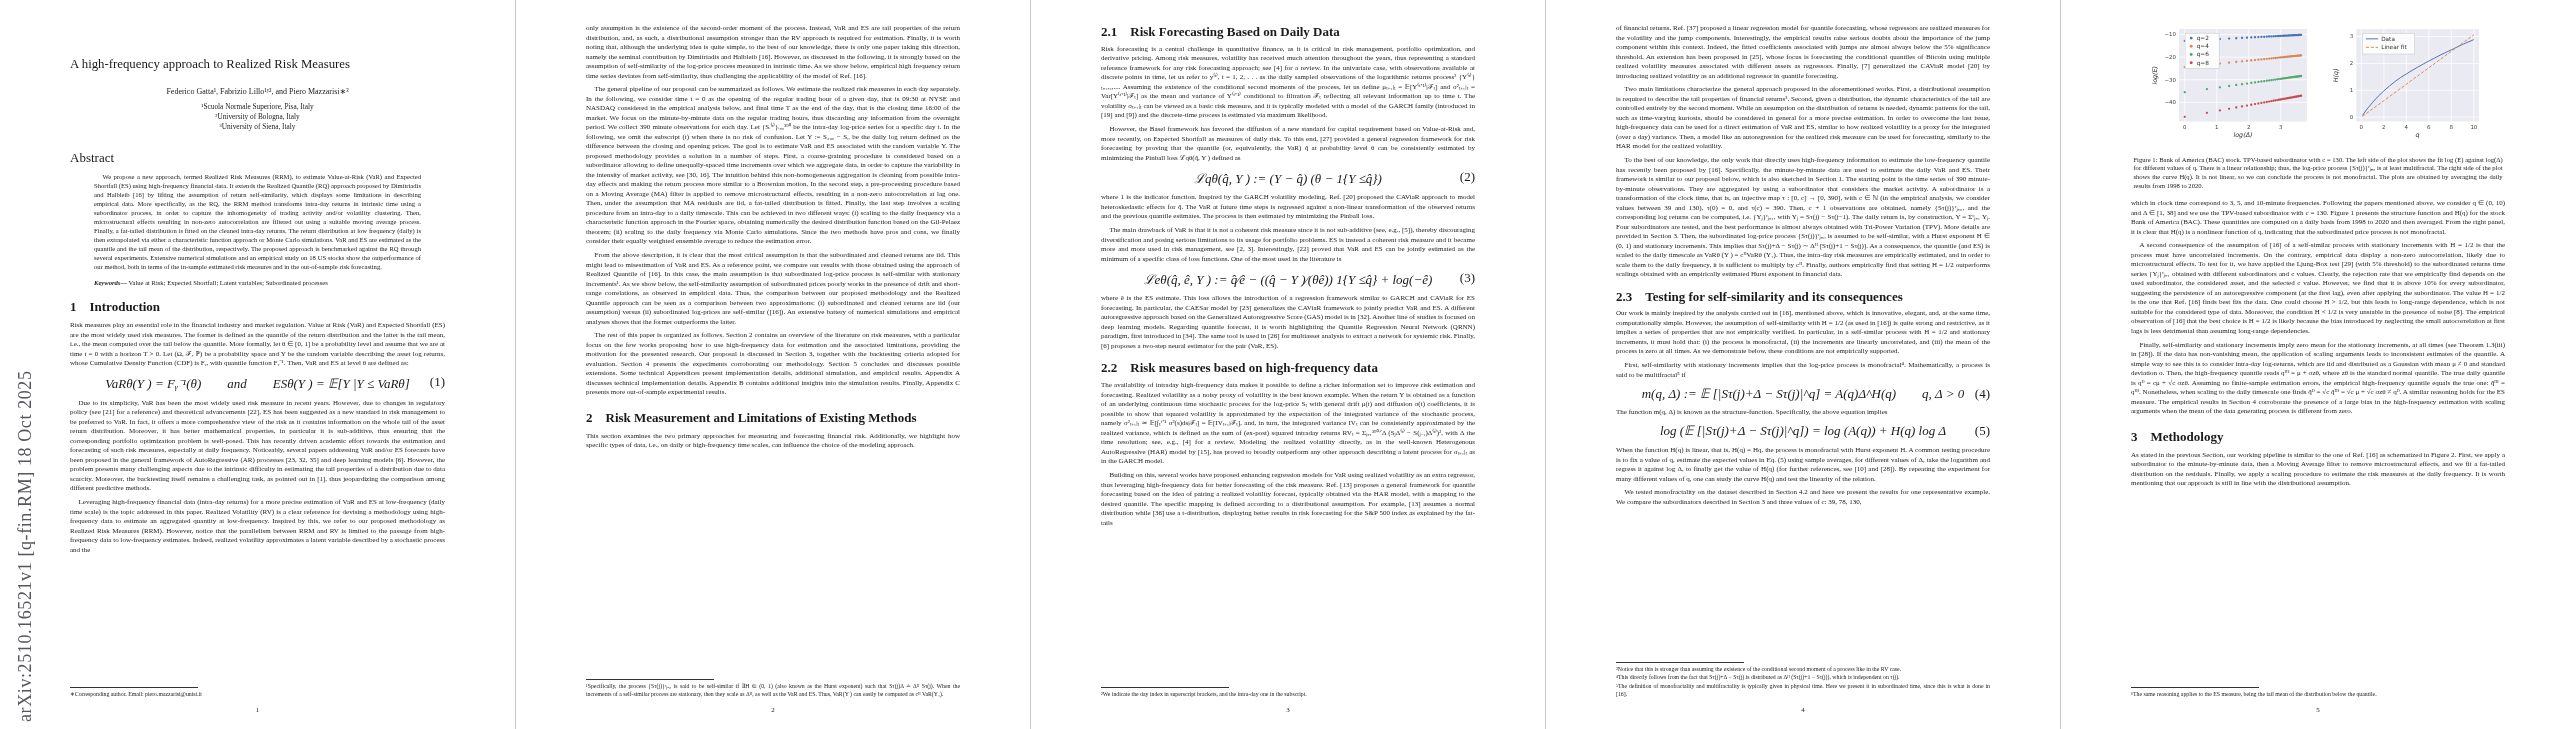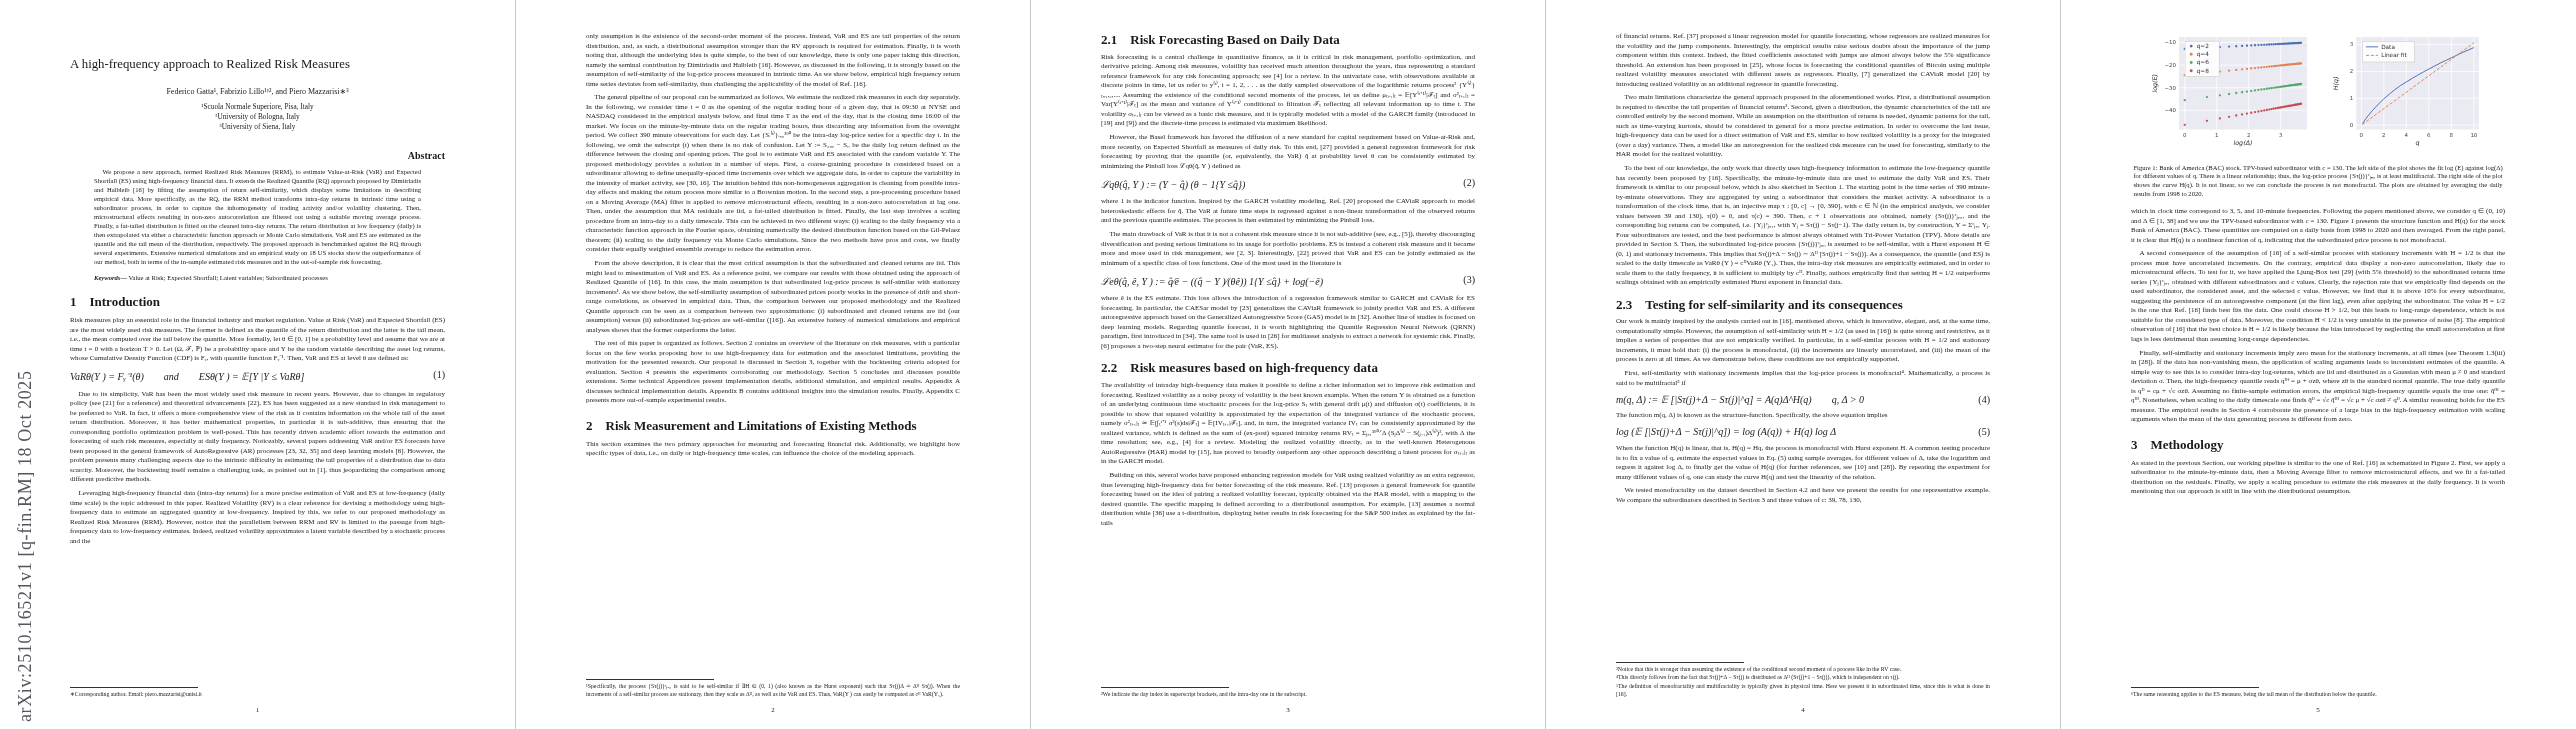--- a/index.html
+++ b/index.html
@@ -2,30 +2,30 @@
 <html style="font-size:9.7px"><head>
 <meta charset="utf-8">
 <style>
   html,body{margin:0;padding:0;background:#ffffff;}
   #sheet{position:relative;width:2576px;height:729px;background:#fff;display:flex;font-family:"Liberation Serif",serif;color:#1a1a1a;}
   .page{box-sizing:border-box;width:515px;height:729px;padding:0 70px;position:relative;background:#fff;overflow:hidden;}
   .page + .page{border-left:0.6px solid #c9c9c9;}
   .ptitle{margin-top:56px;text-align:left;font-size:12.8px;line-height:16px;}
   .authors{margin-top:14.6px;text-align:center;font-size:8px;}
   .affils{margin-top:6px;text-align:center;font-size:7.3px;line-height:10.3px;}
-  .abshead{margin-top:18px;text-align:right;font-weight:bold;font-size:10px;}
+  .abshead{margin-top:18px;text-align:left;font-weight:normal;font-size:13px;}
   .abs{margin:5.5px 24px 0;font-size:6.6px;line-height:9px;text-align:justify;text-indent:8.5px;}
   .keywords{margin:7.3px 24px 0;font-size:6.6px;line-height:9px;text-align:justify;}
   .kwlab{font-weight:bold;font-style:italic;}
   .sec{font-size:13px;font-weight:bold;margin:12px 0 6px;}
   .subsec{font-size:13px;font-weight:bold;margin:9px 0 4.9px;}
-  .bodytxt{margin-top:32px;}
+  .bodytxt{margin-top:24px;}
   p.p{font-size:7px;line-height:9.5px;text-align:justify;margin:0 0 4.3px;text-indent:8.5px;}
   p.p.noind{text-indent:0;}
-  .eq{position:relative;text-align:left;font-style:italic;font-size:10px;margin:5.5px 0 6.7px;}
+  .eq{position:relative;text-align:center;font-style:italic;font-size:13px;margin:5.5px 0 6.7px;}
   .eq .eqnum{position:absolute;right:0;top:0;font-style:normal;}
   .fnblock{position:absolute;left:70px;right:70px;bottom:30px;font-size:5.8px;line-height:7.8px;text-align:justify;}
   .fnrule{width:128px;border-top:0.6px solid #333;margin-bottom:3px;}
   .fn{margin:0 0 0.6px;}
   .pageno{position:absolute;bottom:14.6px;left:0;right:0;text-align:center;font-size:7px;}
   .arxiv-banner{position:absolute;left:14.6px;top:722px;transform:rotate(-90deg);transform-origin:left top;white-space:nowrap;font-size:18px;color:#55555e;letter-spacing:0.6px;z-index:5;}
   .figrow{display:flex;justify-content:center;align-items:flex-end;gap:19px;margin-top:0;}
   .caption{margin:9.7px 2.4px 0;font-size:6.6px;line-height:8.7px;text-align:justify;}
   .chartlbl{font-family:"DejaVu Sans",sans-serif;}
 </style>

